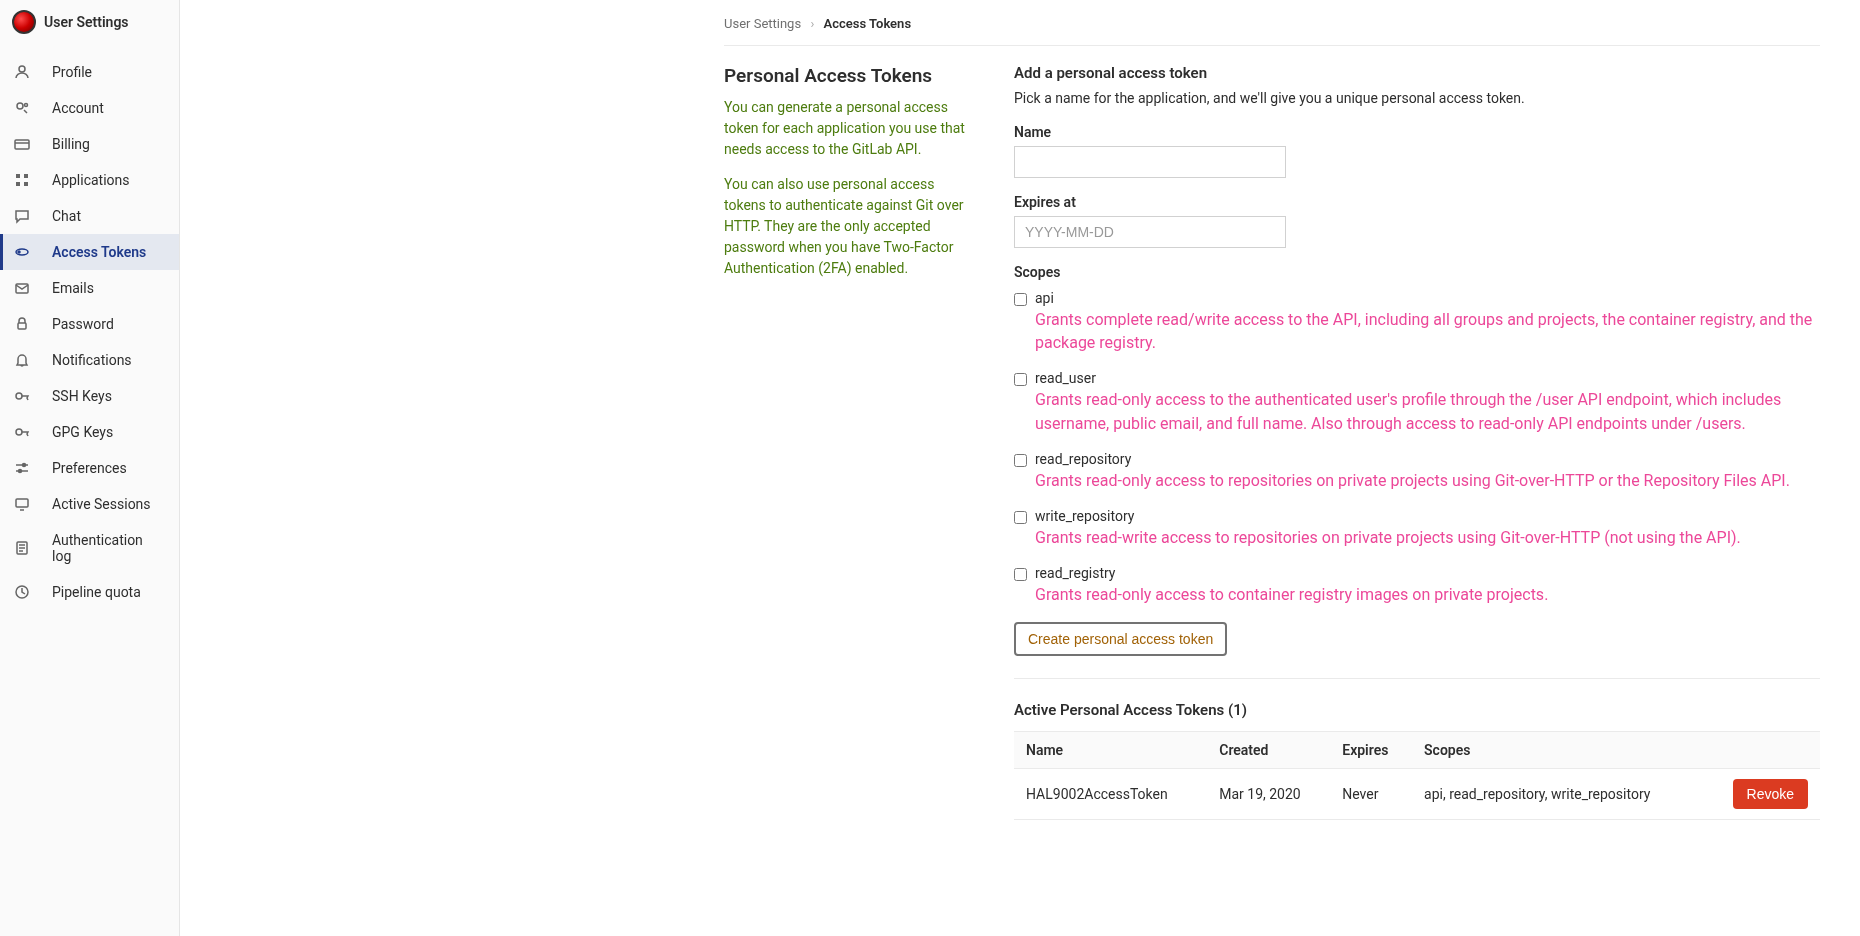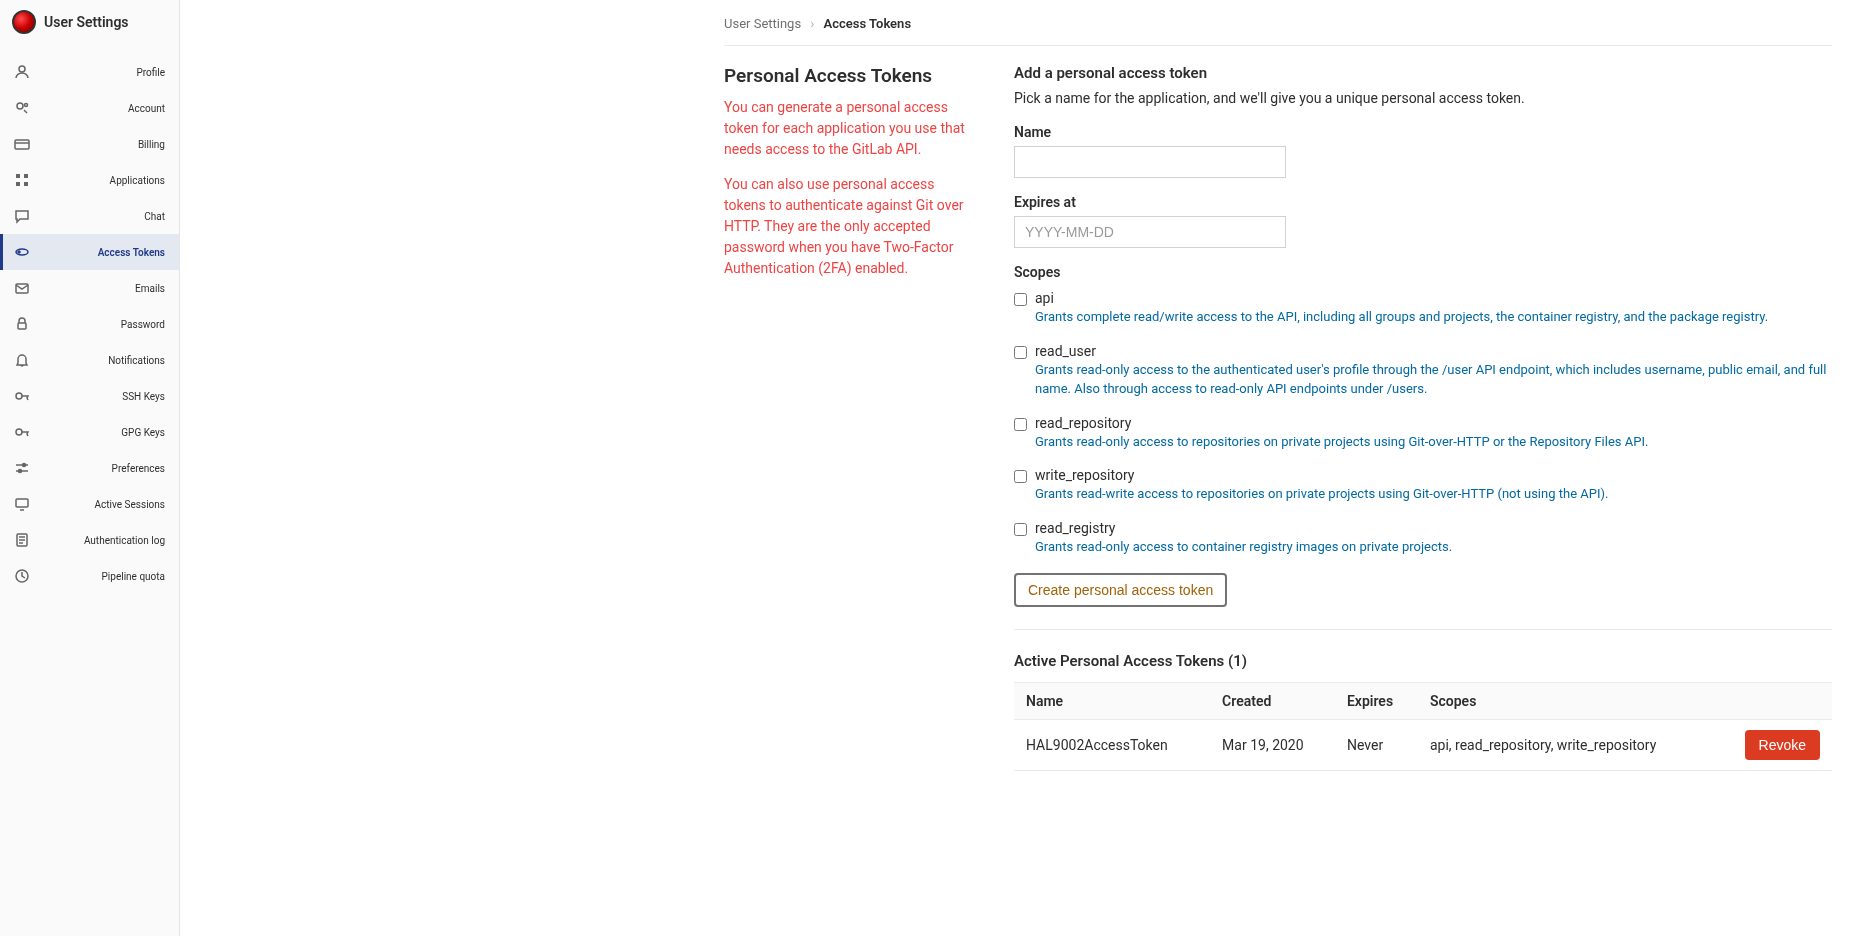--- a/index.html
+++ b/index.html
@@ -39,42 +39,41 @@
 .sidebar-nav {
   margin-top: 10px;
 }
 .sidebar-item {
   display: flex;
   align-items: center;
   padding: 10px 14px;
   gap: 22px;
   color: #2e2e2e;
   cursor: pointer;
-  font-size: 10px;
-  justify-content: space-between;
+  font-size: 14px;
 }
 .sidebar-item.active {
   background: #e4e8f0;
   color: #1f3a8a;
   font-weight: 600;
   box-shadow: inset 3px 0 0 #1f3a8a;
 }
 .sidebar-item .icon {
   width: 16px;
   height: 16px;
   display: flex;
   align-items: center;
   justify-content: center;
   color: #666;
   flex-shrink: 0;
 }
 .sidebar-item.active .icon { color: #1f3a8a; }
 .main {
   flex: 1;
-  padding: 12px 28px 40px 24px;
+  padding: 12px 40px 40px 24px;
   max-width: 1680px;
 }
 .breadcrumb {
   font-size: 13px;
   color: #707070;
   padding: 4px 0 14px 0;
   border-bottom: 1px solid #eaeaea;
   margin-bottom: 18px;
   margin-left: 520px;
 }
@@ -88,21 +87,21 @@
 .col-left { width: 250px; flex-shrink: 0; }
 .col-right { flex: 1; }
 .section-title {
   font-size: 19px;
   font-weight: 600;
   color: #2e2e2e;
   margin-bottom: 10px;
 }
 .section-desc {
   font-size: 14px;
-  color: #ef4444;
+  color: #4d7c0f;
   line-height: 1.5;
   margin-bottom: 14px;
 }
 .form-header {
   font-size: 15px;
   font-weight: 600;
   margin-bottom: 8px;
 }
 .form-subdesc {
   font-size: 14px;
@@ -140,22 +139,22 @@
   margin-top: 3px;
   flex-shrink: 0;
 }
 .scope-body { flex: 1; }
 .scope-name {
   font-weight: 400;
   font-size: 14px;
   margin-bottom: 2px;
 }
 .scope-desc {
-  font-size: 13px;
-  color: #0369a1;
+  font-size: 16px;
+  color: #ec4899;
   line-height: 1.45;
 }
 .create-btn {
   background: #fff;
   border: 2px solid #737373;
   color: #a16207;
   padding: 7px 12px;
   border-radius: 4px;
   font-size: 14px;
   cursor: pointer;

